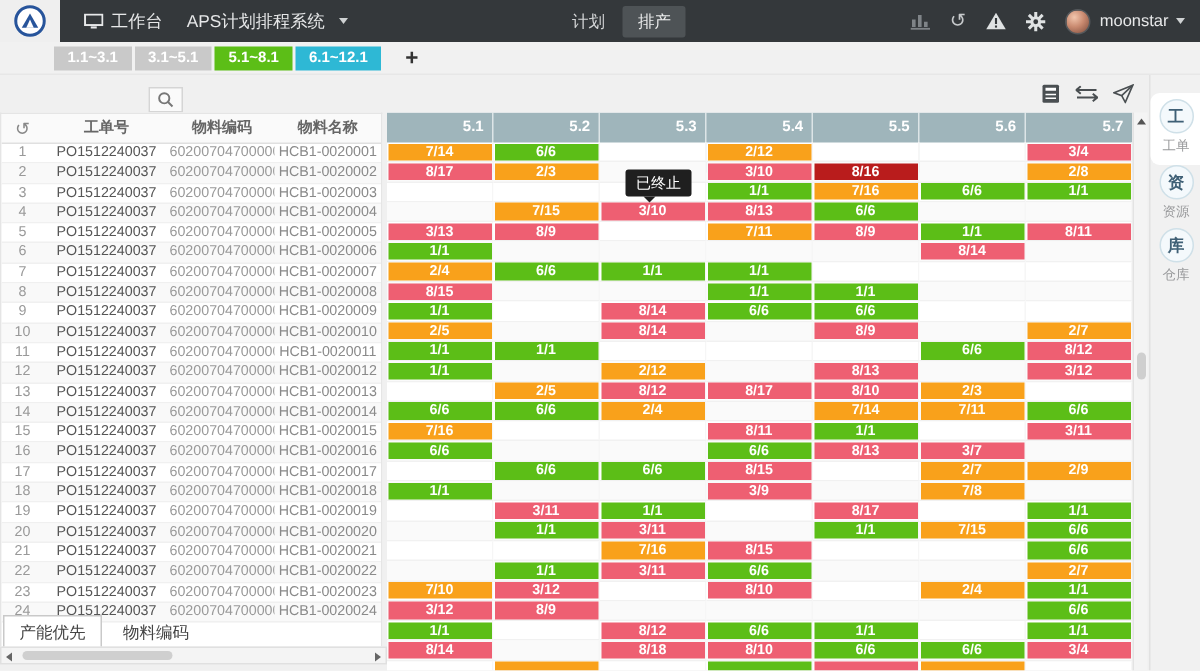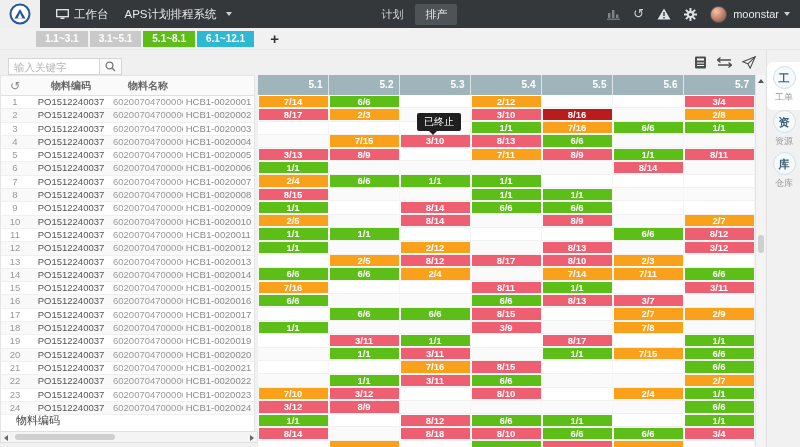--- a/index.html
+++ b/index.html
@@ -143,21 +143,20 @@
 <div class="tabsbar">
   <span class="tab" style="background: rgb(201, 201, 201); margin-left: 28px;">1.1~3.1</span>
   <span class="tab" style="background: rgb(201, 201, 201);">3.1~5.1</span>
   <span class="tab" style="background: rgb(92, 190, 23);">5.1~8.1</span>
   <span class="tab" style="background: rgb(46, 184, 213);">6.1~12.1</span>
   <span class="add-tab">+</span>
 </div>
 
 <div class="content">
 
-  <input class="search-input" placeholder="输入关键字" style="">
   <span class="search-btn">
     <svg width="11" height="11" viewBox="0 0 11 11">
       <circle cx="4.5" cy="4.5" r="3.4" fill="none" stroke="#777" stroke-width="1.3"></circle>
       <line x1="7" y1="7" x2="10" y2="10" stroke="#777" stroke-width="1.3"></line>
     </svg>
   </span>
 
   <div class="grid-toolbar">
     <span>
       <svg width="13" height="13" viewBox="0 0 13 13">
@@ -177,20 +176,21 @@
       <svg width="14" height="13" viewBox="0 0 14 13">
           <polygon points="0.7,5.8 13.2,0.8 8.2,12.2 5.8,7.8" fill="none" stroke="#4a4f52" stroke-width="1.1"></polygon>
           <line x1="13.2" y1="0.8" x2="5.8" y2="7.8" stroke="#4a4f52" stroke-width="1.1"></line>
         </svg>
     </span>
   </div>
 
   <div class="left-panel">
     <div class="lp-header">
       <div style="color:#888;font-size:12px;font-weight:normal">↺</div>
+      <div>工单号</div>
       <div>物料编码</div>
       <div>物料名称</div>
     </div>
     <div id="lp-rows">
         <div class="lp-row">
           <div class="c-no">1</div>
           <div class="c-order">PO1512240037</div>
           <div class="c-code">60200704700000</div>
           <div class="c-name">HCB1-0020001</div>
         </div>
@@ -821,20 +821,21 @@
         </div>
       </div>
   </div>
 
   <div class="v-scroll">
     <span class="up-arrow"></span>
     <span class="v-thumb"></span>
   </div>
 
   <div class="footer-btns">
+    <span class="fbtn">产能优先</span>
     <span class="fbtn plain">物料编码</span>
   </div>
   <div class="h-scroll">
     <span class="h-arrow-l"></span>
     <span class="h-thumb"></span>
     <span class="h-arrow-r"></span>
   </div>
 
   <div class="side-rail">
     <div class="rail-card"></div>

